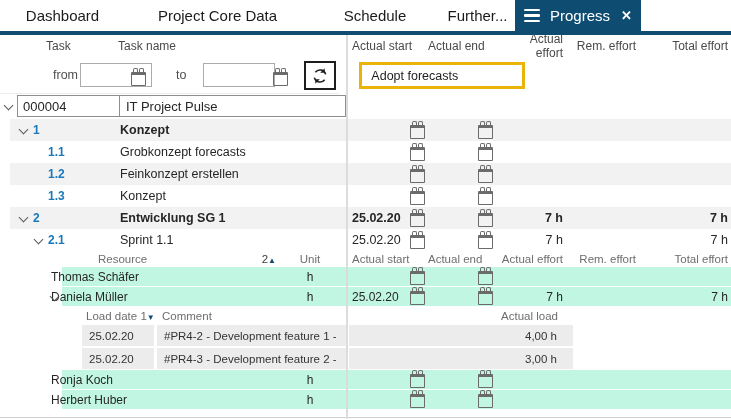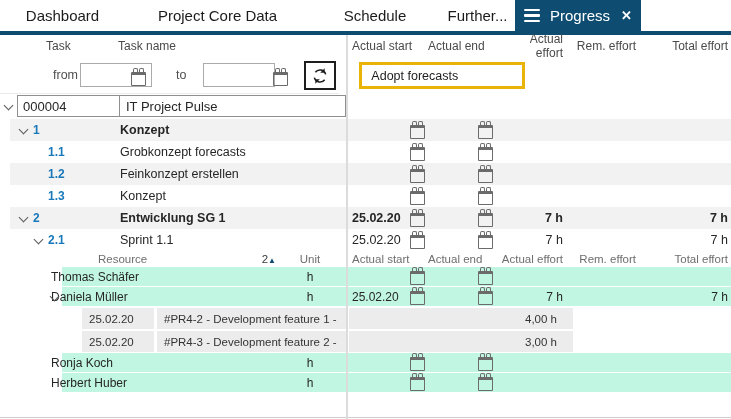--- a/index.html
+++ b/index.html
@@ -389,20 +389,29 @@
             <span class="dval"></span>
             <span class="cal"></span>
           </span>
       <span class="c-ae">7 h</span>
       <span class="c-re"></span>
       <span class="c-te">7 h</span>
     </span>
       </div>
   </div>
 
+  <div class="row lhead">
+    <div class="left">
+      <span class="lh-date"><span>Load date</span> <span>1</span><span class="tri">▼</span></span>
+      <span class="lh-comment">Comment</span>
+    </div>
+    <div class="right">
+      <span class="lh-load">Actual load</span>
+    </div>
+  </div>
 
   <div class="row lrow">
     <div class="left">
       <span class="ldate">25.02.20</span>
       <span class="lcomment">#PR4-2 - Development feature 1 -</span>
     </div>
     <div class="right">
       <span class="lload">4,00 h</span>
     </div>
   </div>

